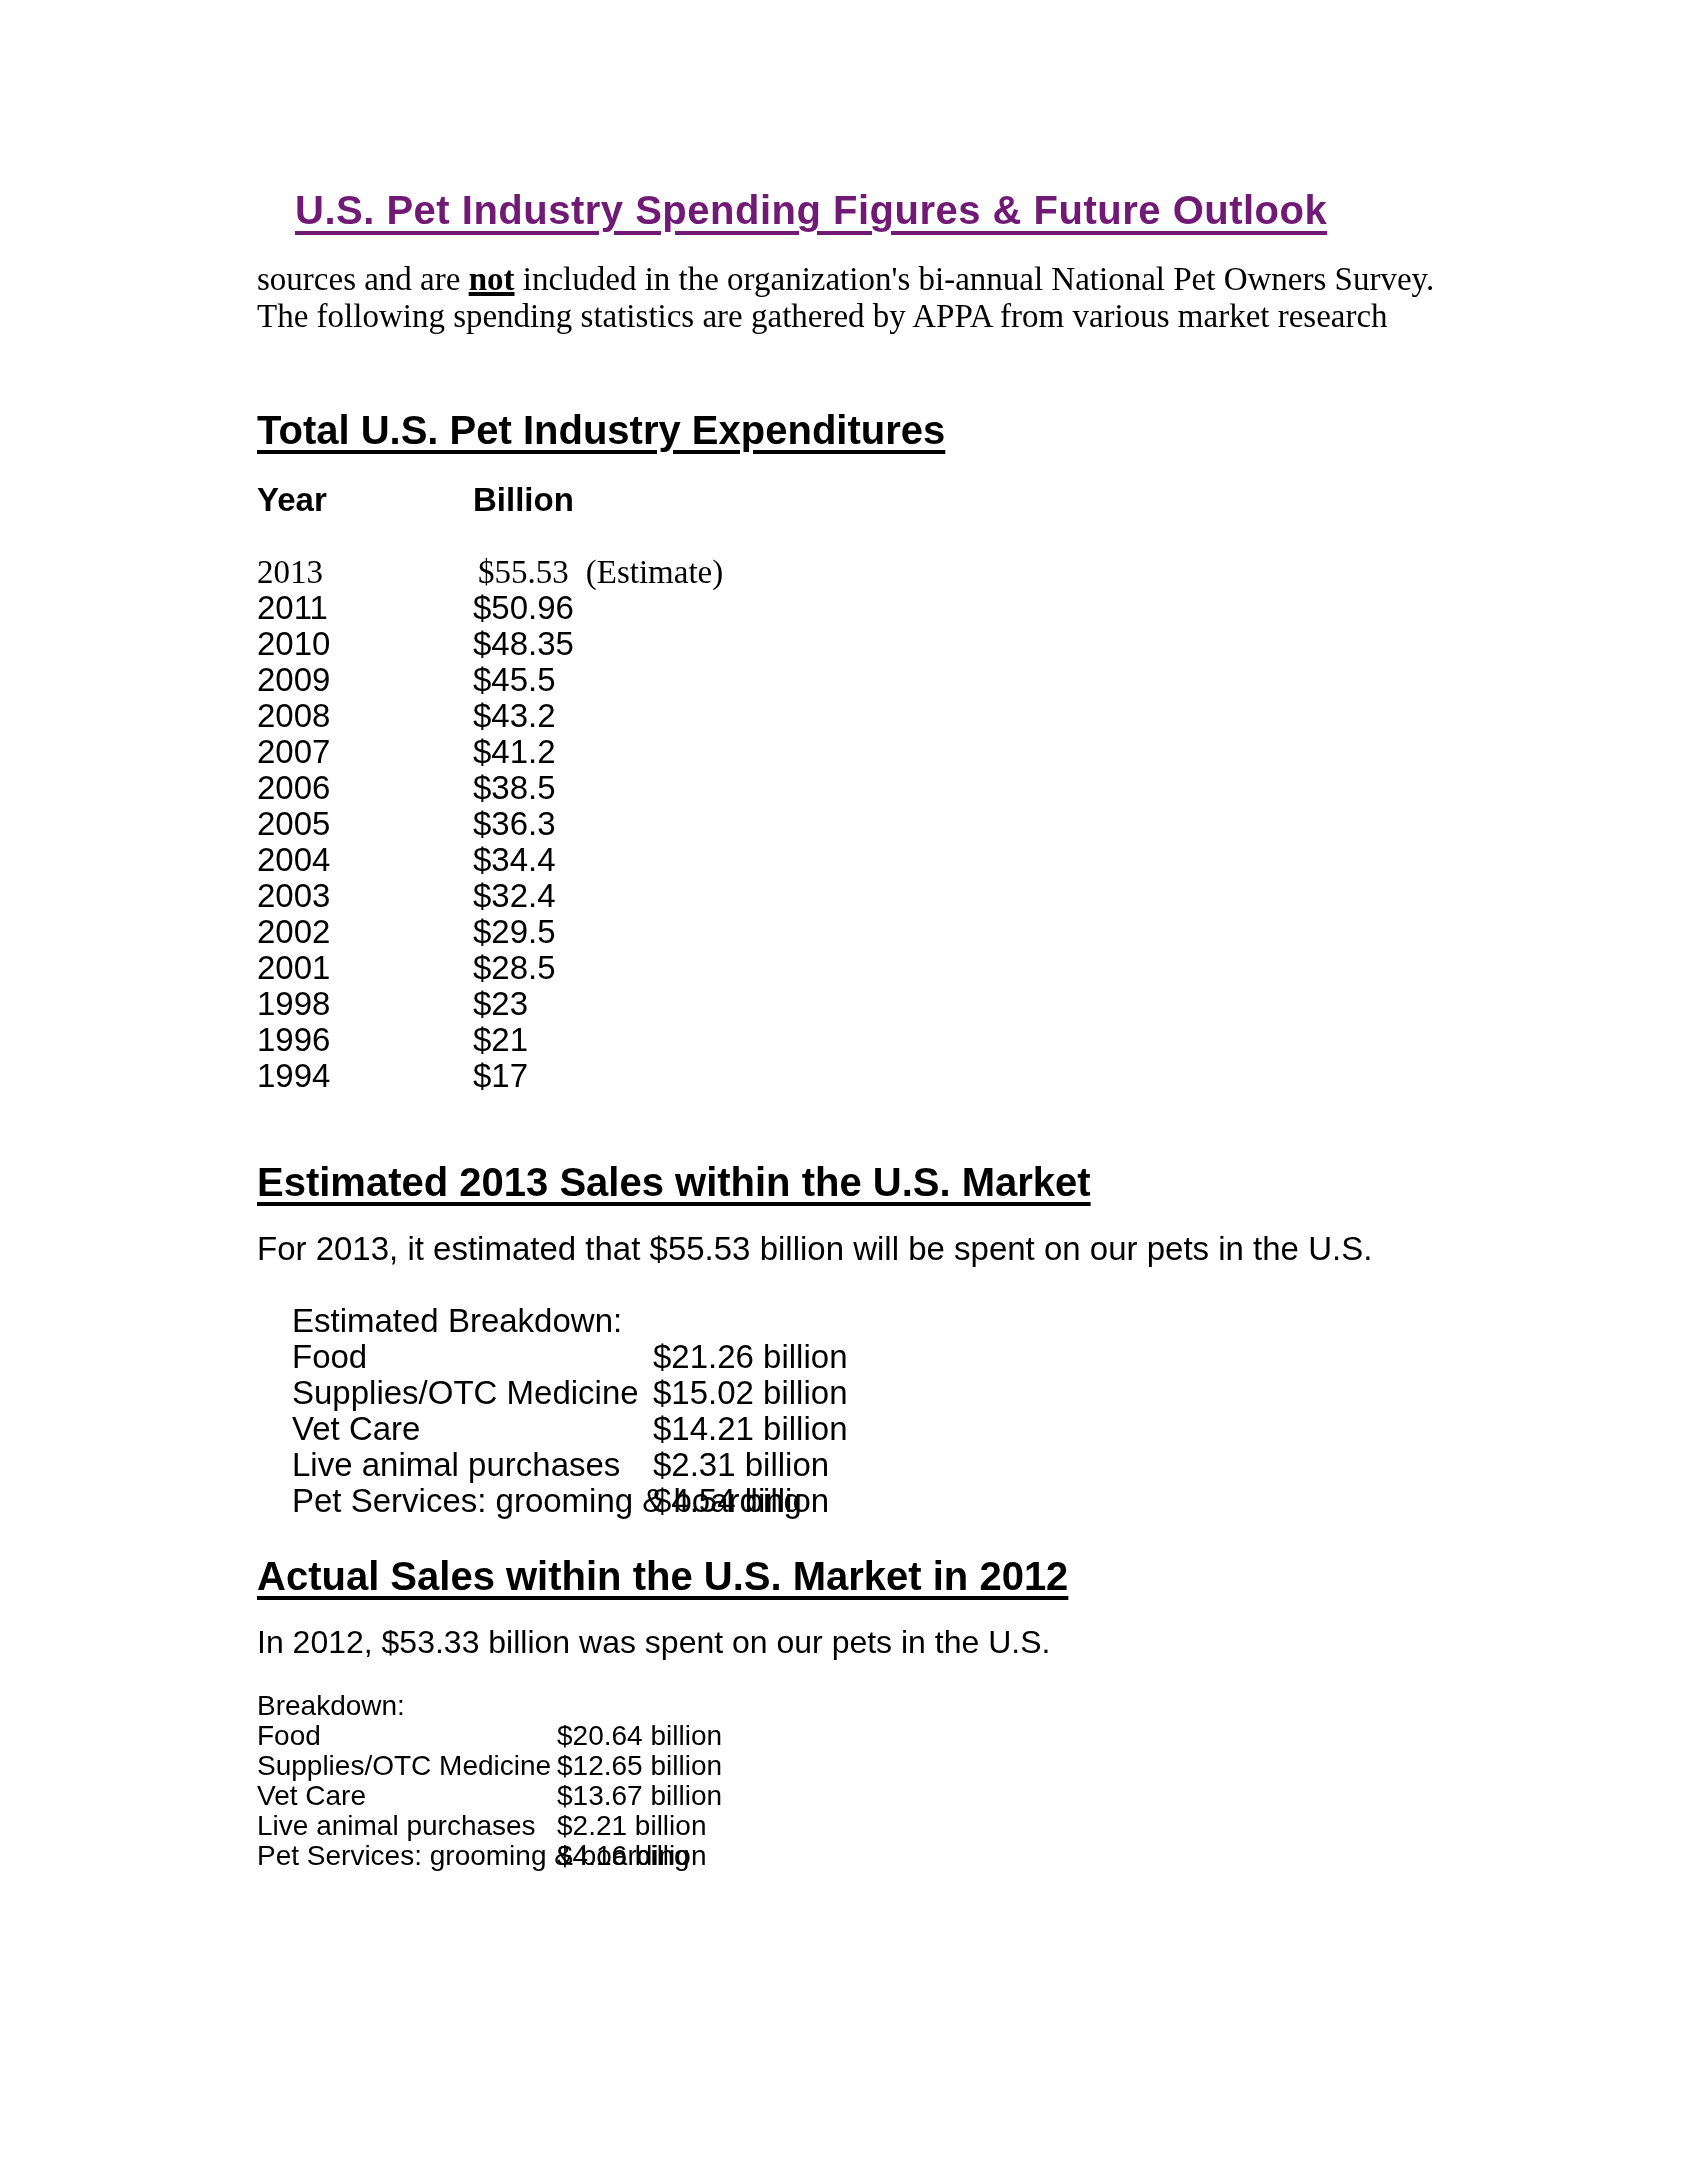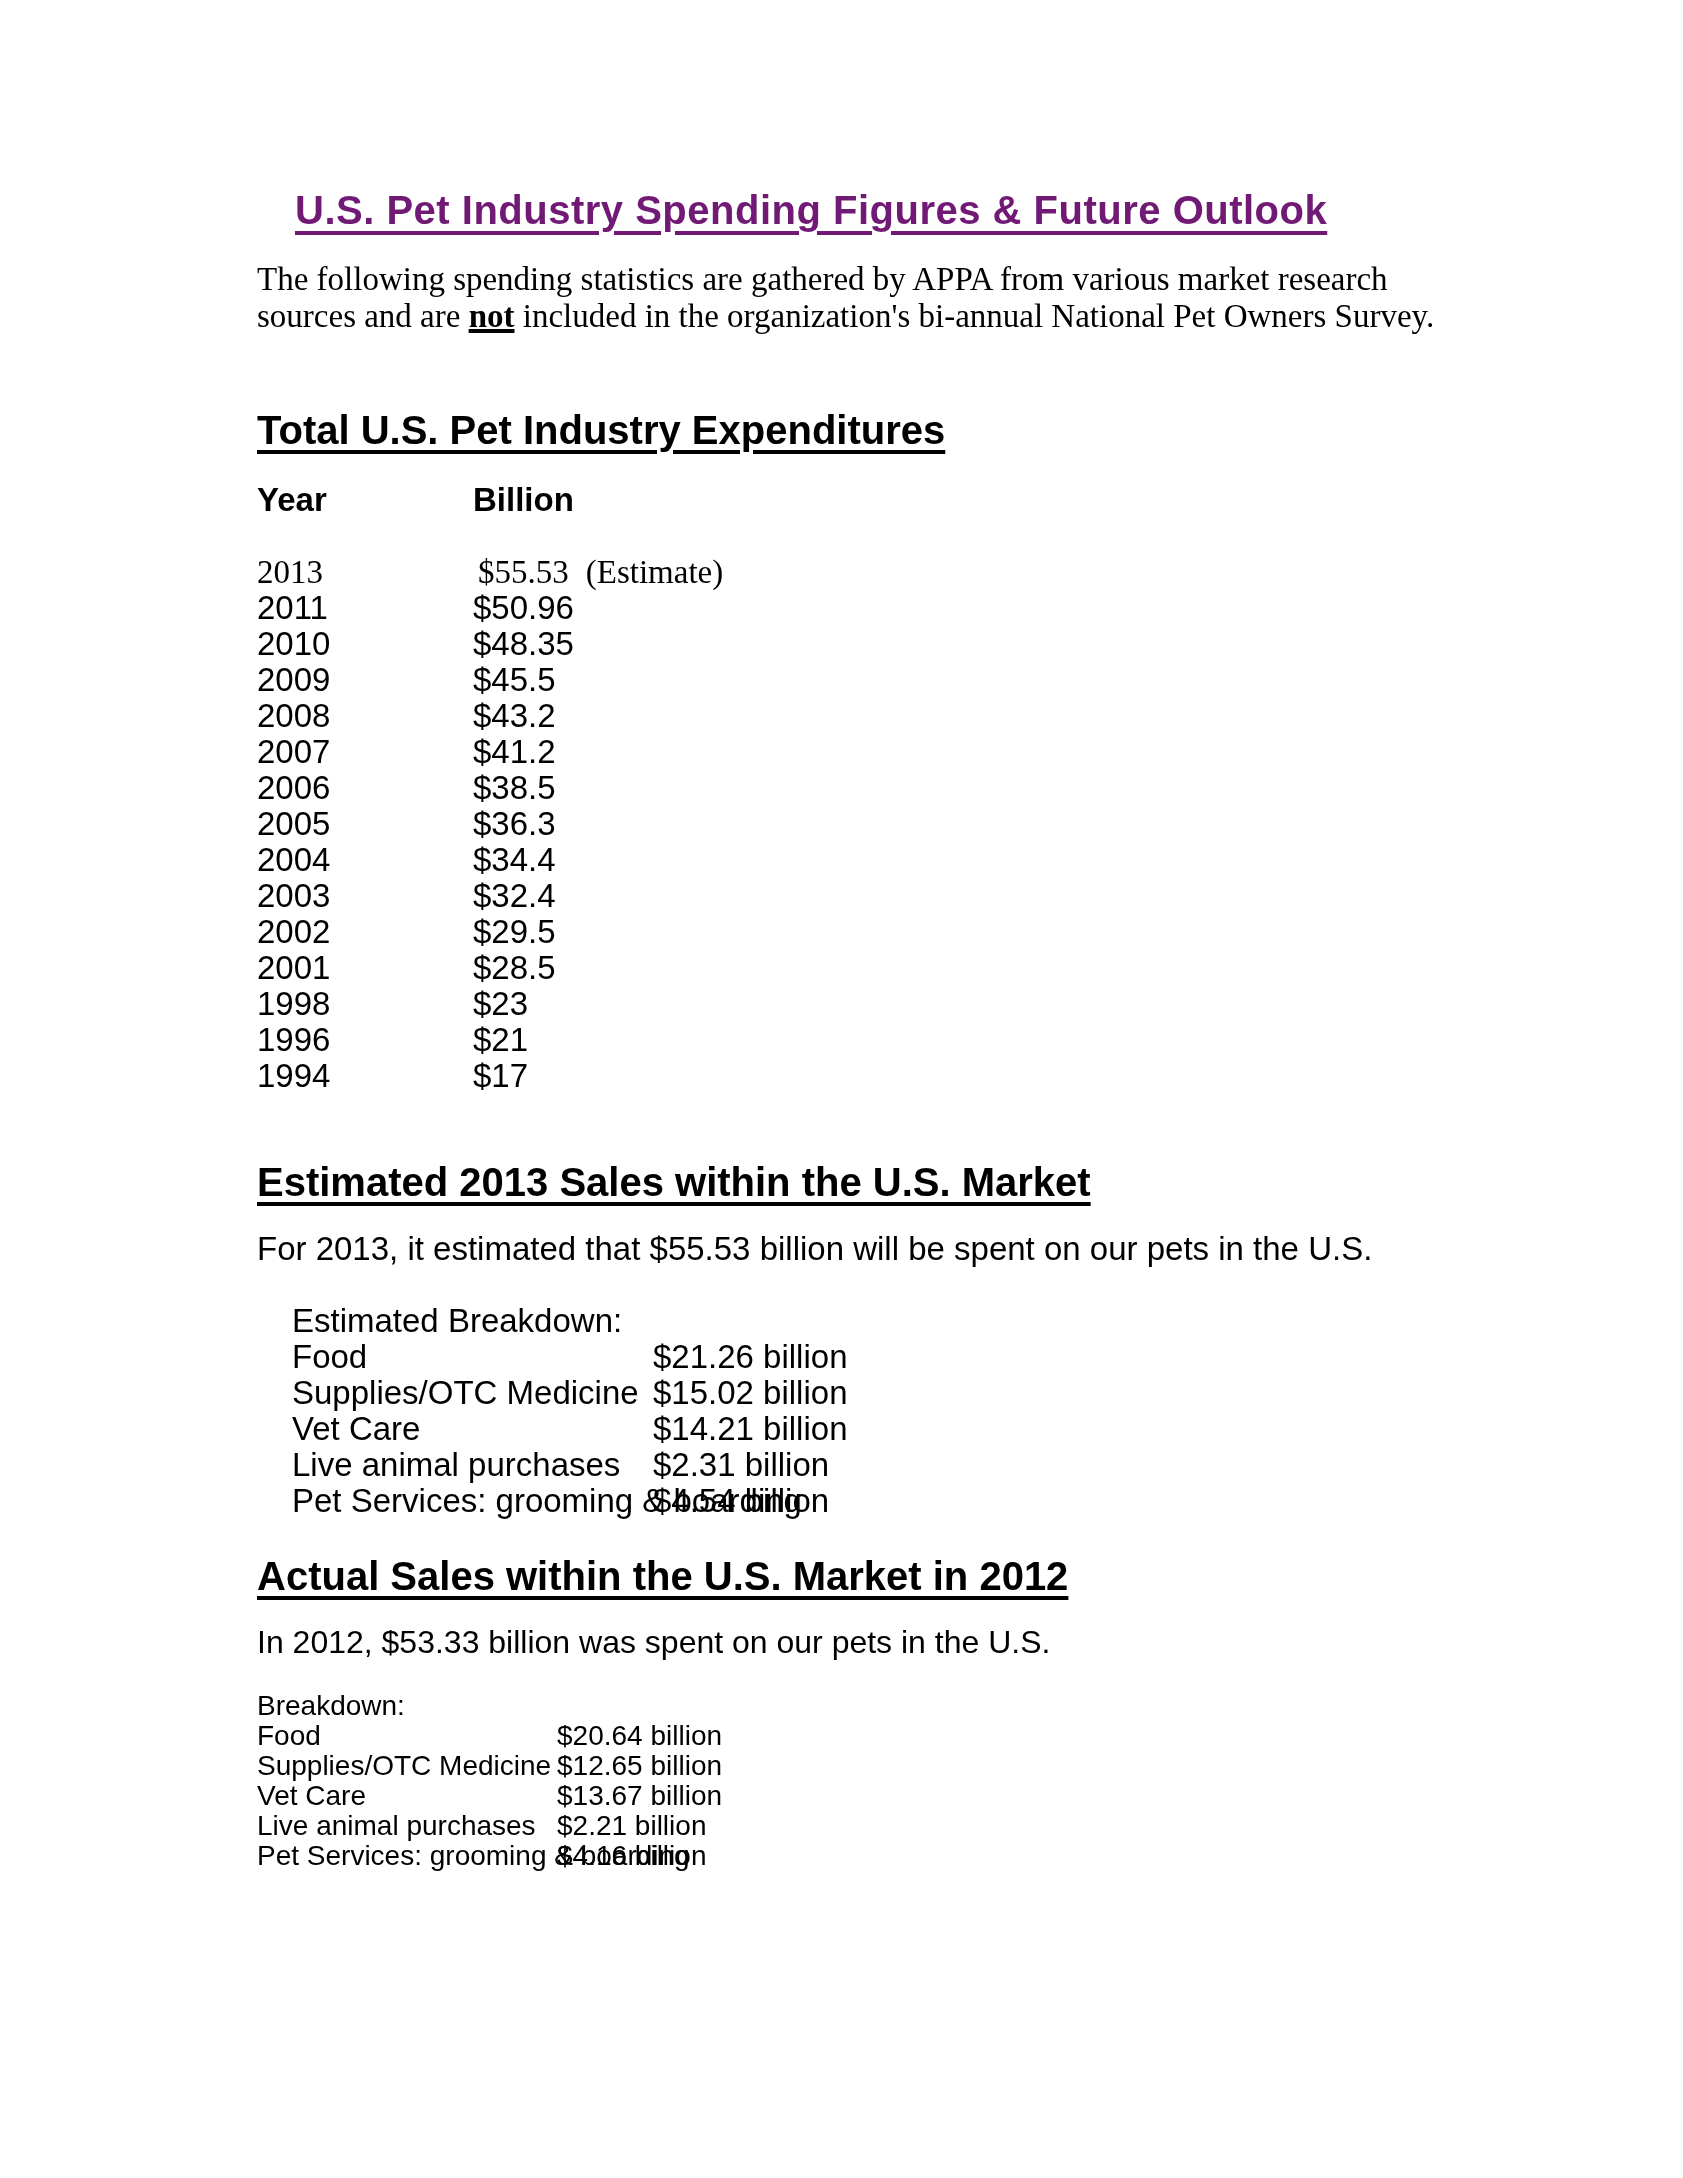--- a/index.html
+++ b/index.html
@@ -103,22 +103,22 @@
   #bd-act .bval { position: absolute; left: 300px; top: 0; }
 </style>
 </head>
 <body>
 
 <div class="page">
 
   <div class="doc-title">U.S. Pet Industry Spending Figures &amp; Future Outlook</div>
 
   <div class="intro">
+    <div><span>sources and are </span><span class="em">not</span><span> included in the organization's bi-annual National Pet Owners Survey.</span></div>
     <div>The following spending statistics are gathered by APPA from various market research</div>
-    <div><span>sources and are </span><span class="em">not</span><span> included in the organization's bi-annual National Pet Owners Survey.</span></div>
   </div>
 
   <div class="h2" id="h-exp">Total U.S. Pet Industry Expenditures</div>
 
   <div class="cols-header">
     <span class="col-year">Year</span>
     <span class="col-billion">Billion</span>
   </div>
 
   <div class="exp-table">

